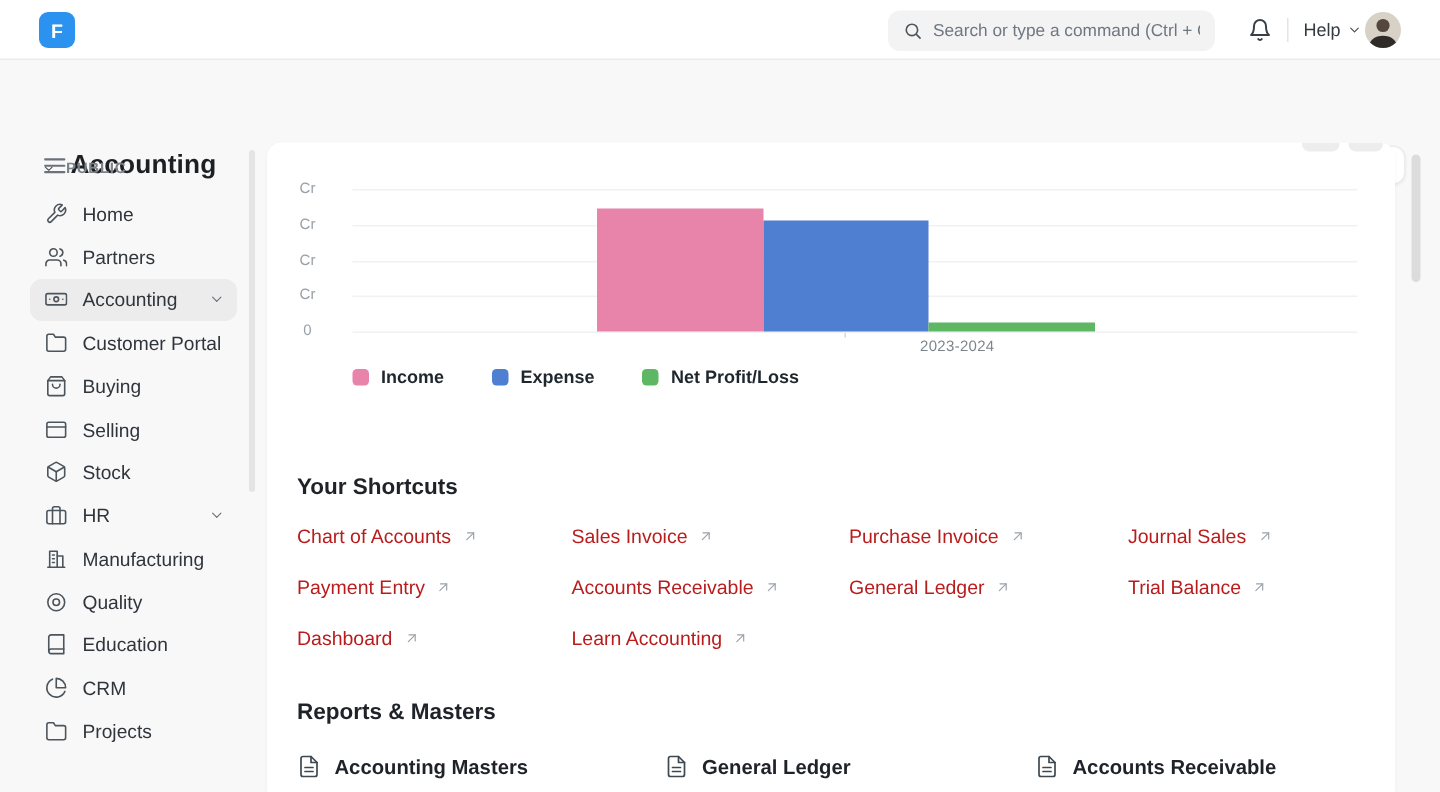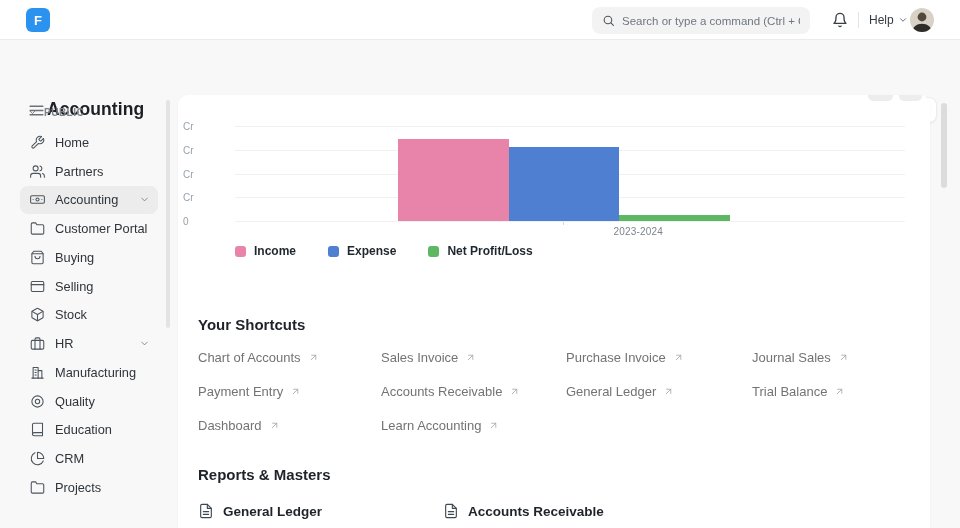--- a/index.html
+++ b/index.html
@@ -36,32 +36,32 @@
   .side-scrollbar { position:absolute; left:166px; top:10px; width:4px; height:228px; background:#e4e4e4; border-radius:2px; }
 
   
   .card { position:absolute; left:178px; top:95px; width:752px; height:433px; background:#fff; border-radius:10px 10px 0 0; box-shadow:0 1px 3px rgba(0,0,0,.04); overflow:hidden; }
   .peek-btn { position:absolute; top:0; height:6px; background:#ededed; border-radius:0 0 5px 5px; }
   .main-scrollbar { position:absolute; left:941px; top:103px; width:6px; height:85px; background:#dcdcdc; border-radius:3px; z-index:6; }
 
   
   .chart { position:absolute; left:0; top:0; width:752px; height:180px; }
   .gridline { position:absolute; left:57px; width:670px; height:1px; background:#f1f1f3; }
-  .ytick { position:absolute; width:44px; text-align:left; font-size:10px; color:#98a1a9; transform:translateY(-50%); left:5px; }
+  .ytick { position:absolute; width:44px; text-align:center; font-size:10px; color:#98a1a9; transform:translateY(-50%); left:5px; }
   .bar { position:absolute; }
   .xtick { position:absolute; width:1px; height:3px; background:#d7d7d7; left:385px; top:127px; }
   .xlabel { position:absolute; left:285px; top:131px; width:200px; text-align:right; font-size:10px; color:#7c848b; letter-spacing:.2px; }
   .legend { position:absolute; left:57px; top:149px; display:flex; gap:32px; }
   .legend-item { display:flex; align-items:center; gap:8px; font-size:12px; font-weight:bold; color:#1f272e; }
   .swatch { width:11px; height:11px; border-radius:3px; }
 
   
   .sec-title { position:absolute; left:20px; font-size:15px; font-weight:bold; color:#1f2329; }
   .shortcuts-grid { position:absolute; left:20px; top:245px; width:712px; display:grid; grid-template-columns:183px 185px 186px 158px; grid-auto-rows:34px; align-items:center; }
-  .shortcut { display:flex; align-items:center; gap:7px; font-size:13px; font-weight:500; color:#737373; cursor:pointer; }
+  .shortcut { display:flex; align-items:center; gap:7px; font-size:13px; font-weight:500; color:#b91c1c; cursor:pointer; }
   .shortcut .arrow { color:#9aa1a8; margin-top:1px; }
   .reports-grid { position:absolute; left:20px; top:403px; width:712px; display:grid; grid-template-columns:245px 247px 220px; grid-auto-rows:26px; align-items:center; }
   .report-item { display:flex; align-items:center; gap:9px; font-size:13.5px; font-weight:bold; color:#1f2329; cursor:pointer; }
   .report-item .icon { color:#3f4850; }
 </style>
 </head>
 <body>
 
 <div class="topbar">
   <div class="logo">F</div>
@@ -392,29 +392,40 @@
   <div class="reports-grid" id="reports">
       <div class="report-item">
         <span class="icon">
           <svg width="16" height="16" viewBox="0 0 24 24" fill="none" stroke="currentColor" stroke-width="1.7" stroke-linecap="round" stroke-linejoin="round">
             <path d="M14 2H6a2 2 0 0 0-2 2v16a2 2 0 0 0 2 2h12a2 2 0 0 0 2-2V8z"></path>
             <polyline points="14 2 14 8 20 8"></polyline>
             <line x1="16" y1="13" x2="8" y2="13"></line>
             <line x1="16" y1="17" x2="8" y2="17"></line>
           </svg>
         </span>
-        <span>General Ledger</span>
+        <span>Accounting Masters</span>
       </div>
       <div class="report-item">
         <span class="icon">
           <svg width="16" height="16" viewBox="0 0 24 24" fill="none" stroke="currentColor" stroke-width="1.7" stroke-linecap="round" stroke-linejoin="round">
             <path d="M14 2H6a2 2 0 0 0-2 2v16a2 2 0 0 0 2 2h12a2 2 0 0 0 2-2V8z"></path>
             <polyline points="14 2 14 8 20 8"></polyline>
             <line x1="16" y1="13" x2="8" y2="13"></line>
             <line x1="16" y1="17" x2="8" y2="17"></line>
           </svg>
         </span>
+        <span>General Ledger</span>
+      </div>
+      <div class="report-item">
+        <span class="icon">
+          <svg width="16" height="16" viewBox="0 0 24 24" fill="none" stroke="currentColor" stroke-width="1.7" stroke-linecap="round" stroke-linejoin="round">
+            <path d="M14 2H6a2 2 0 0 0-2 2v16a2 2 0 0 0 2 2h12a2 2 0 0 0 2-2V8z"></path>
+            <polyline points="14 2 14 8 20 8"></polyline>
+            <line x1="16" y1="13" x2="8" y2="13"></line>
+            <line x1="16" y1="17" x2="8" y2="17"></line>
+          </svg>
+        </span>
         <span>Accounts Receivable</span>
       </div>
     </div>
 </div>
 
 <div class="main-scrollbar"></div>
 
 </body></html>

